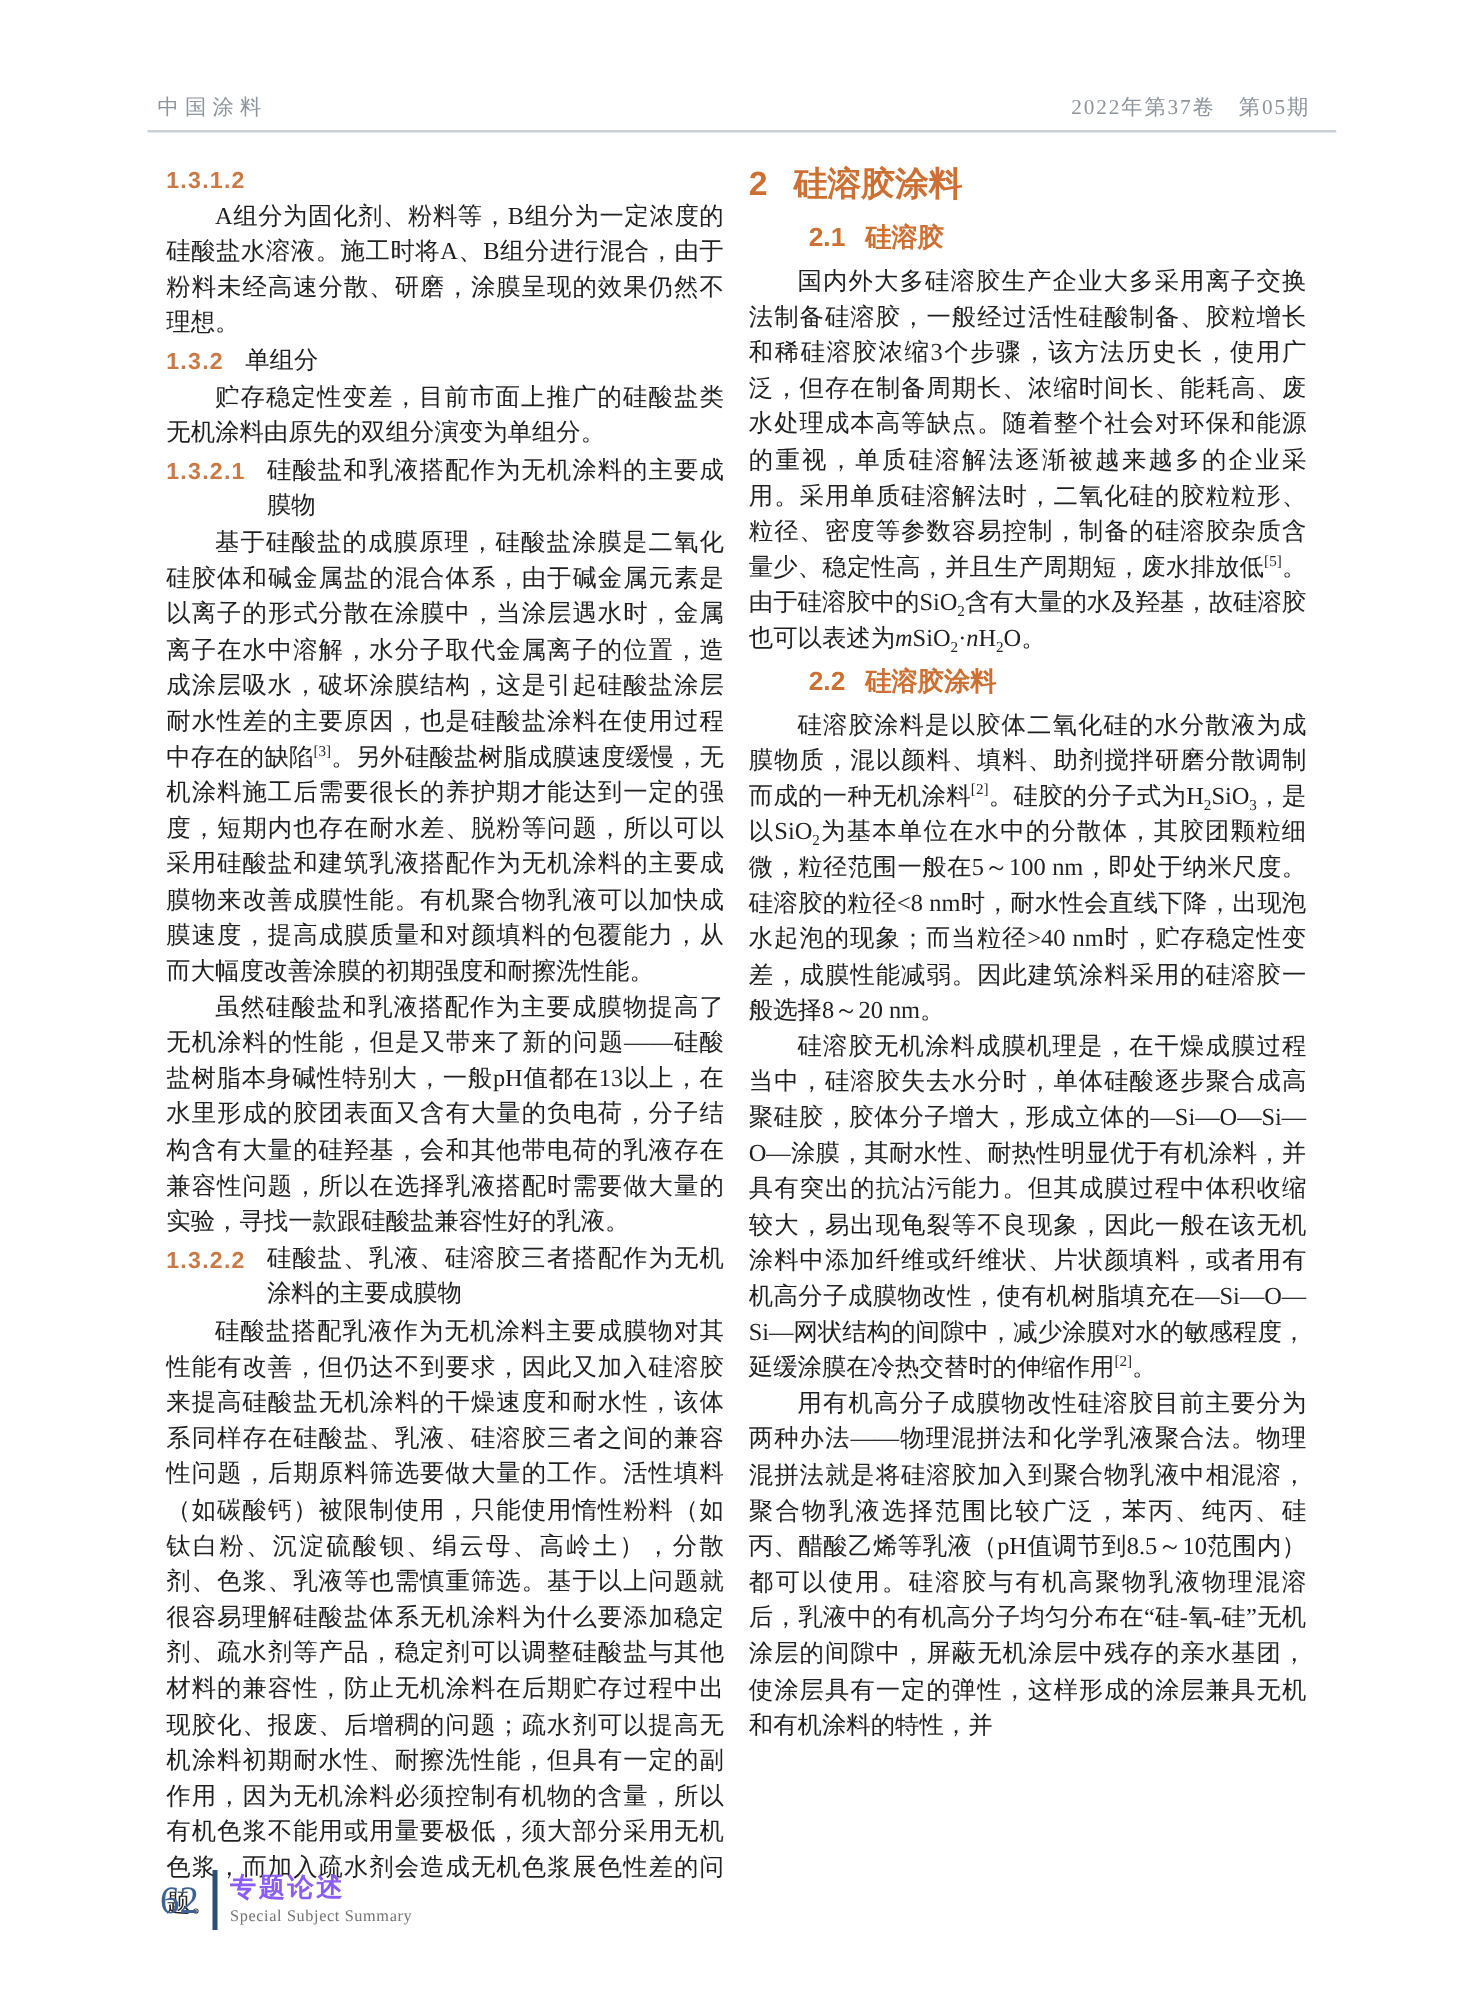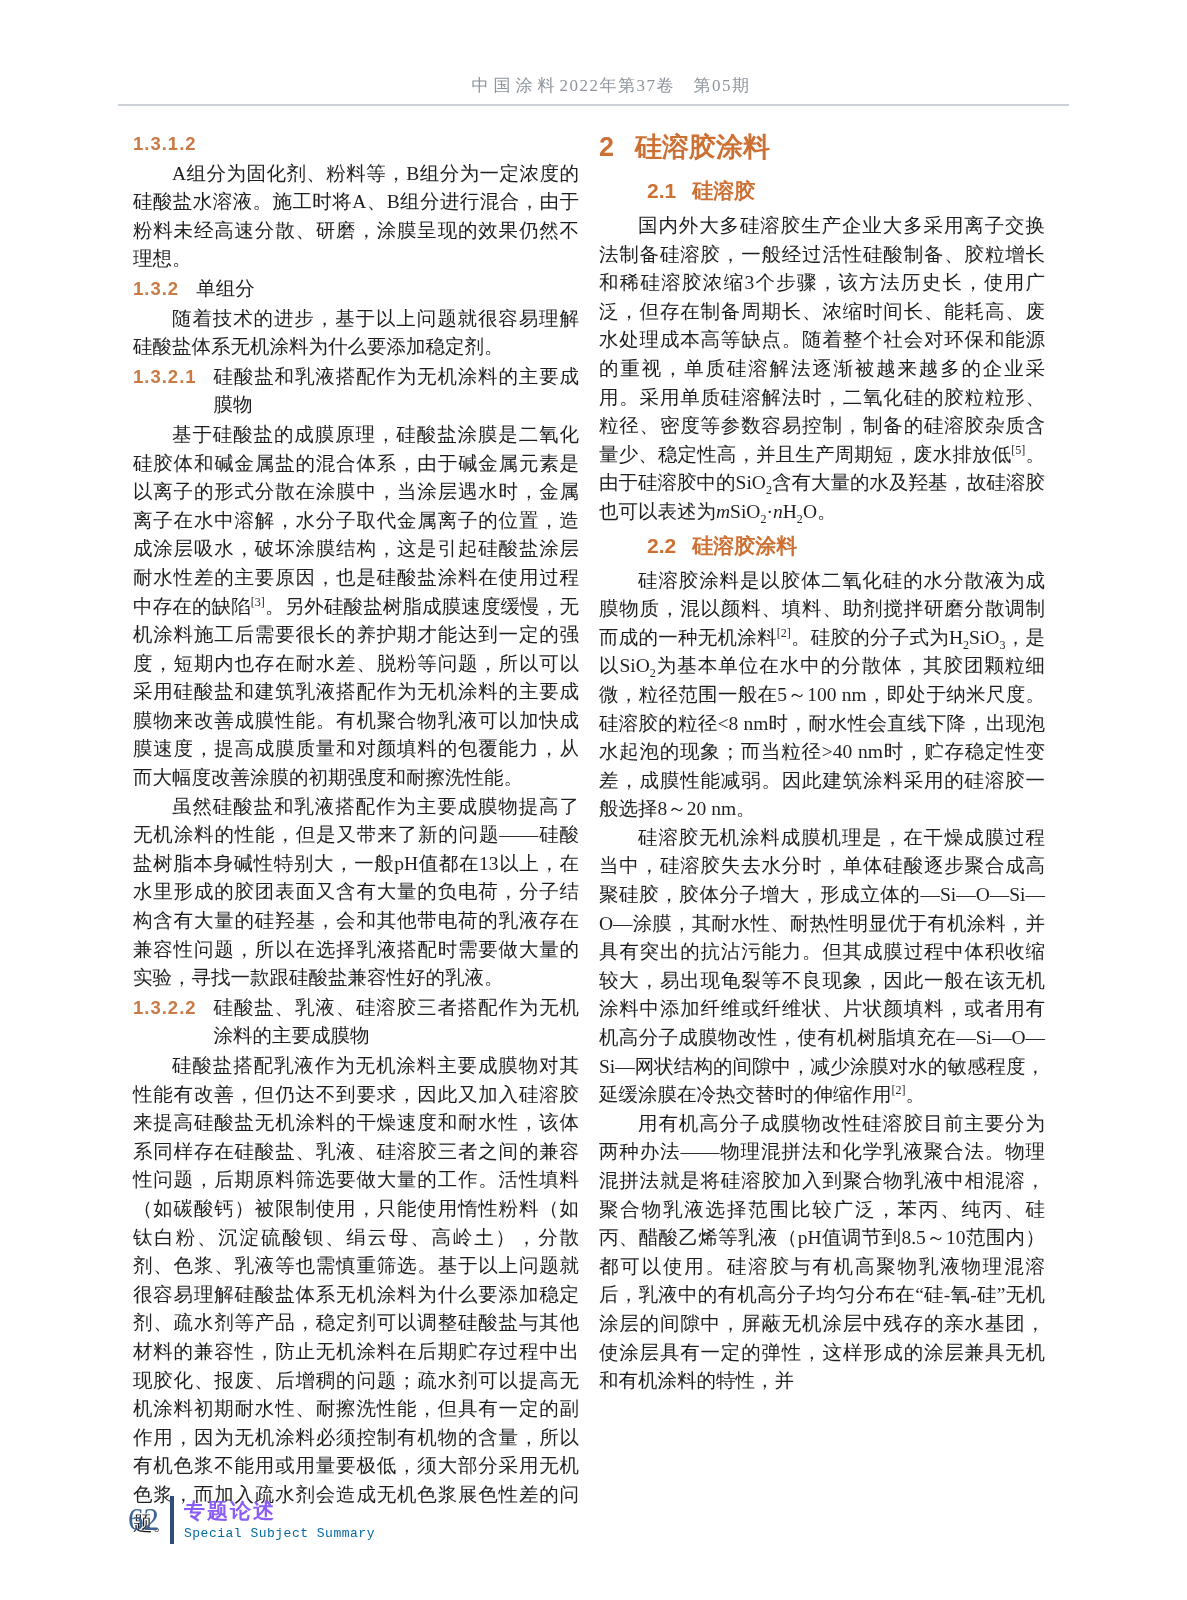--- a/index.html
+++ b/index.html
@@ -7,22 +7,22 @@
     width:1187px;height:1600px;
     background:#ffffff;
     font-family:"Liberation Serif","DejaVu Serif",serif;
     color:#1f1f1f;
     position:relative;
     overflow:hidden;
   }
   .page{position:absolute;inset:0;}
   
   .header{
-    position:absolute;top:74px;left:150px;width:922px;
-    display:flex;justify-content:center;align-items:flex-end;
+    position:absolute;top:74px;left:126px;width:922px;
+    display:flex;justify-content:space-between;align-items:flex-end;
     font-size:17px;color:#8d949c;
   }
   .journal{letter-spacing:5px;}
   .issue{letter-spacing:1.5px;}
   .header-rule{
     position:absolute;top:104px;left:118px;width:951px;height:2px;
     background:#ccd1d7;
   }
   
   .content{
@@ -69,21 +69,21 @@
     font-size:31px;color:#3d6392;
     margin-right:11px;line-height:1;
     align-self:flex-end;padding-bottom:9px;text-align:center;
   }
   .footer-bar{width:4px;height:48px;background:#2c4e78;margin-right:10px;}
   .footer-cn{
     font-family:"Liberation Sans","DejaVu Sans",sans-serif;
     font-weight:bold;font-size:21px;color:#8b5cf6;letter-spacing:2px;line-height:1.1;
   }
   .footer-en{
-    font-size:13px;color:#0369a1;margin-top:3px;letter-spacing:0.5px;font-family:Liberation Mono, monospace;
+    font-size:13px;color:#737373;margin-top:3px;letter-spacing:0.5px;
   }
 </style>
 </head>
 <body>
 
 <div class="page">
 
   <div class="header">
     <span class="journal">中国涂料</span>
     <span class="issue">2022年第37卷　第05期</span>
@@ -93,21 +93,21 @@
   <div class="content">
     <div class="col">
         <div class="h3">
           <span class="hnum">1.3.1.2</span>
         </div>
         <p class="para"><span>A组分为固化剂、粉料等，B组分为一定浓度的硅酸盐水溶液。施工时将A、B组分进行混合，由于粉料未经高速分散、研磨，涂膜呈现的效果仍然不理想。</span></p>
         <div class="h3">
           <span class="hnum">1.3.2</span>
           <span class="htitle">单组分</span>
         </div>
-        <p class="para"><span>随着技术的进步，基于以上问题就很容易理解硅酸盐体系无机涂料为什么要添加稳定剂。</span></p>
+        <p class="para"><span>贮存稳定性变差，目前市面上推广的硅酸盐类无机涂料由原先的双组分演变为单组分。</span></p>
         <div class="h3">
           <span class="hnum">1.3.2.1</span>
           <span class="htitle">硅酸盐和乳液搭配作为无机涂料的主要成膜物</span>
         </div>
         <p class="para"><span>基于硅酸盐的成膜原理，硅酸盐涂膜是二氧化硅胶体和碱金属盐的混合体系，由于碱金属元素是以离子的形式分散在涂膜中，当涂层遇水时，金属离子在水中溶解，水分子取代金属离子的位置，造成涂层吸水，破坏涂膜结构，这是引起硅酸盐涂层耐水性差的主要原因，也是硅酸盐涂料在使用过程中存在的缺陷</span><sup>[3]</sup><span>。另外硅酸盐树脂成膜速度缓慢，无机涂料施工后需要很长的养护期才能达到一定的强度，短期内也存在耐水差、脱粉等问题，所以可以采用硅酸盐和建筑乳液搭配作为无机涂料的主要成膜物来改善成膜性能。有机聚合物乳液可以加快成膜速度，提高成膜质量和对颜填料的包覆能力，从而大幅度改善涂膜的初期强度和耐擦洗性能。</span></p>
         <p class="para"><span>虽然硅酸盐和乳液搭配作为主要成膜物提高了无机涂料的性能，但是又带来了新的问题——硅酸盐树脂本身碱性特别大，一般pH值都在13以上，在水里形成的胶团表面又含有大量的负电荷，分子结构含有大量的硅羟基，会和其他带电荷的乳液存在兼容性问题，所以在选择乳液搭配时需要做大量的实验，寻找一款跟硅酸盐兼容性好的乳液。</span></p>
         <div class="h3">
           <span class="hnum">1.3.2.2</span>
           <span class="htitle">硅酸盐、乳液、硅溶胶三者搭配作为无机涂料的主要成膜物</span>
         </div>

